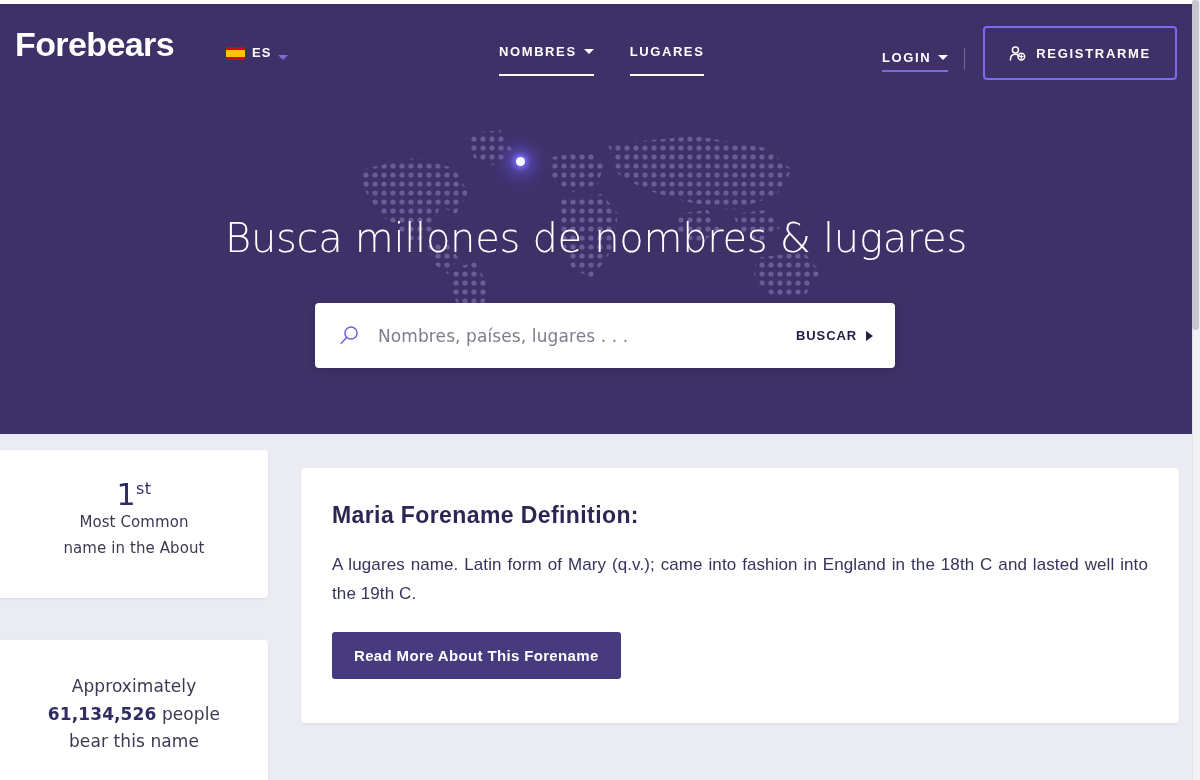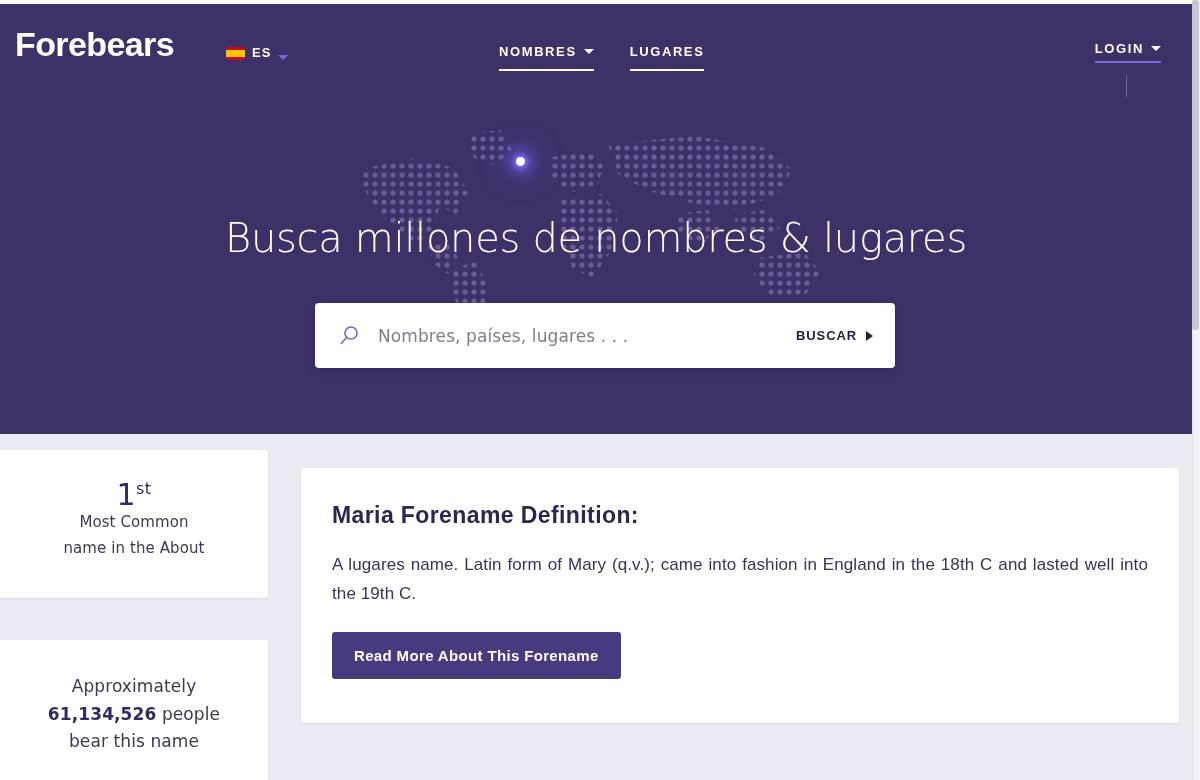--- a/index.html
+++ b/index.html
@@ -128,37 +128,36 @@
   }
 
   .nav-link {
     display: flex;
     align-items: center;
     gap: 7px;
     font-size: 13px;
     font-weight: bold;
     letter-spacing: 1.6px;
     color: #ffffff;
-    padding-bottom: 10px;
+    padding-bottom: 15px;
     border-bottom: 2px solid #ffffff;
     cursor: pointer;
     white-space: nowrap;
     justify-content: center;
   }
 
   .nav-link .caret { border-top-color: #ffffff; }
 
   .nav-right {
     position: absolute;
     right: 15px;
     top: 22px;
     display: flex;
     align-items: center;
     gap: 0;
-    flex-direction: column;
   }
 
   .login-link {
     display: flex;
     align-items: center;
     gap: 7px;
     font-size: 13px;
     font-weight: bold;
     letter-spacing: 1.6px;
     color: #ffffff;
@@ -446,20 +445,29 @@
           <span>LUGARES</span>
         </div>
       </div>
 
       <div class="nav-right">
         <div class="login-link">
           <span>LOGIN</span>
           <span class="caret"></span>
         </div>
         <div class="divider"></div>
+        <button class="register-btn">
+          <svg width="17" height="17" viewBox="0 0 17 17">
+            <circle cx="6.4" cy="5" r="3" fill="none" stroke="#ffffff" stroke-width="1.5"></circle>
+            <path d="M1.4 15 C1.4 11.3 3.6 9.3 6.4 9.3 C8 9.3 9.3 9.9 10.2 10.9" fill="none" stroke="#ffffff" stroke-width="1.5" stroke-linecap="round"></path>
+            <circle cx="12.3" cy="11.6" r="3.4" fill="none" stroke="#ffffff" stroke-width="1.5"></circle>
+            <path d="M12.3 9.9 L12.3 13.3 M10.6 11.6 L14 11.6" stroke="#ffffff" stroke-width="1.3" stroke-linecap="round"></path>
+          </svg>
+          <span>REGISTRARME</span>
+        </button>
       </div>
     </div>
 
     <div class="hero-title">Busca millones de nombres &amp; lugares</div>
   </div>
 
   <div class="search-wrap">
     <span class="search-icon">
       <svg width="21" height="21" viewBox="0 0 21 21">
         <circle cx="12" cy="8" r="6.1" fill="none" stroke="#6f63d6" stroke-width="1.5"></circle>

